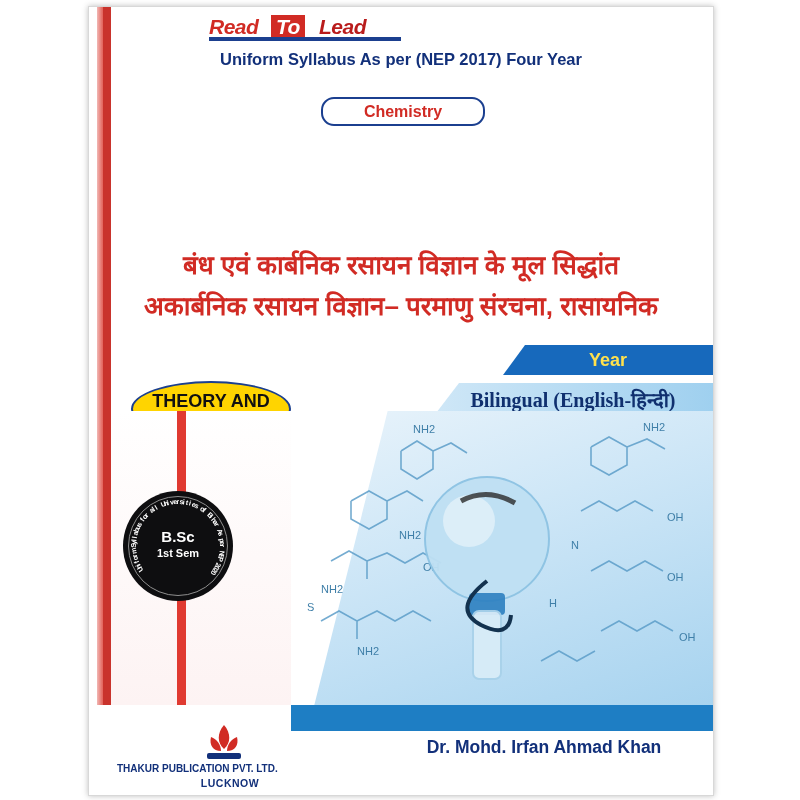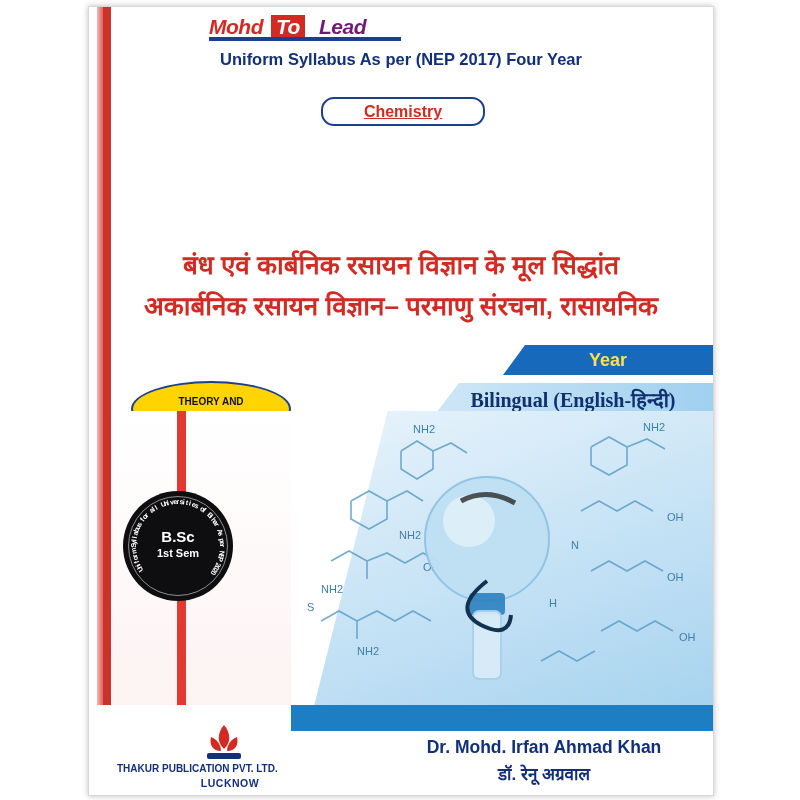--- a/index.html
+++ b/index.html
@@ -70,21 +70,21 @@
     font-size: 21px;
     letter-spacing: -0.5px;
   }
   .rtl-read { left: 0; color: #d12b24; }
   .rtl-to {
     left: 62px;
     color: #ffffff;
     background: #d12b24;
     padding: 0 5px;
   }
-  .rtl-lead { left: 110px; color: #701a75; }
+  .rtl-lead { left: 110px; color: #b91c1c; }
 
   .syllabus-line {
     position: absolute;
     left: 40px;
     top: 42px;
     width: 544px;
     text-align: center;
     font-size: 16.5px;
     font-weight: bold;
     color: #12307a;
@@ -98,21 +98,20 @@
     width: 160px;
     height: 25px;
     border: 2px solid #1b3f8f;
     border-radius: 13px;
     background: #ffffff;
     text-align: center;
     line-height: 25px;
     font-size: 16px;
     font-weight: bold;
     color: #d12b24;
-    text-decoration: underline;
   }
 
   .title-en {
     position: absolute;
     left: 22px;
     top: 124px;
     width: 580px;
     text-align: center;
     font-size: 23.5px;
     font-weight: bold;
@@ -167,21 +166,21 @@
   .theory-oval {
     position: absolute;
     left: 42px;
     top: 374px;
     width: 160px;
     height: 56px;
     background: #ffd400;
     border: 2px solid #1b3f8f;
     border-radius: 50%;
     text-align: center;
-    font-size: 10px;
+    font-size: 18px;
     font-weight: bold;
     color: #111111;
     line-height: 17px;
     padding-top: 10px;
     box-sizing: border-box;
   }
 
   
   .seal {
     position: absolute;
@@ -341,21 +340,21 @@
 <body>
 
 <div id="cover">
   <div class="book">
 
     <div class="spine">
       <div class="spine-inner"></div>
     </div>
 
     <div class="rtl-logo">
-      <span class="rtl-word rtl-read">Mohd</span>
+      <span class="rtl-word rtl-read">Read</span>
       <span class="rtl-word rtl-to">To</span>
       <span class="rtl-word rtl-lead">Lead</span>
       <div class="bar"></div>
     </div>
 
     <div class="syllabus-line">
       <div>Uniform Syllabus As per (NEP 2017) Four Year</div>
     </div>
 
     <div class="subject-pill">Chemistry</div>
@@ -498,16 +497,15 @@
     <svg class="pub-logo-flower" viewBox="0 0 46 40">
       <path d="M23 2 C16 10 16 20 23 26 C30 20 30 10 23 2 Z" fill="#d12b24"></path>
       <path d="M10 14 C16 16 20 22 20 28 C12 28 8 22 10 14 Z" fill="#d12b24"></path>
       <path d="M36 14 C30 16 26 22 26 28 C34 28 38 22 36 14 Z" fill="#d12b24"></path>
       <rect x="6" y="30" width="34" height="6" rx="2" fill="#12307a"></rect>
     </svg>
     <div class="pub-name">THAKUR PUBLICATION PVT. LTD.</div>
     <div class="pub-city">LUCKNOW</div>
 
     <div class="author-en">Dr. Mohd. Irfan Ahmad Khan</div>
-    <div class="author-hi">डॉ. रेनू अग्रवाल</div>
 
   </div>
 </div>
 
 </body></html>

